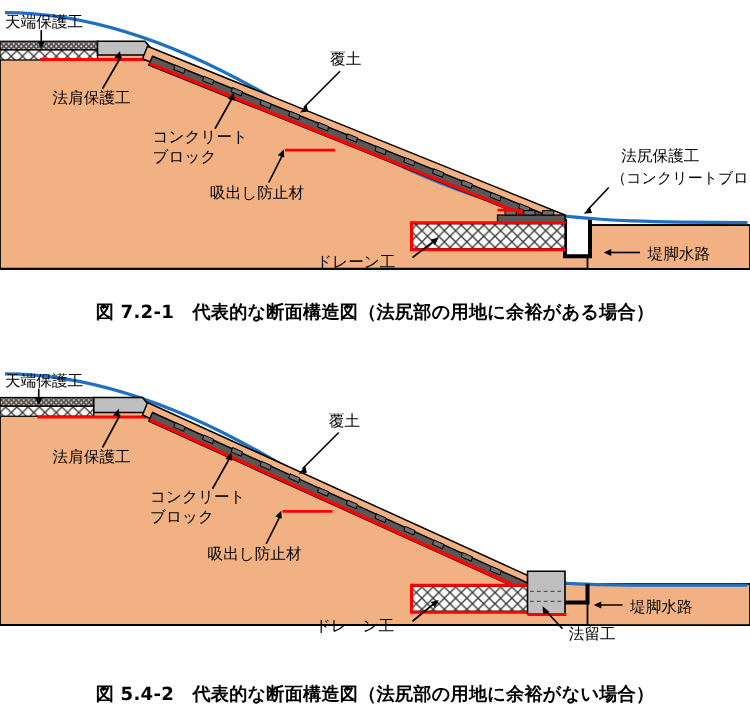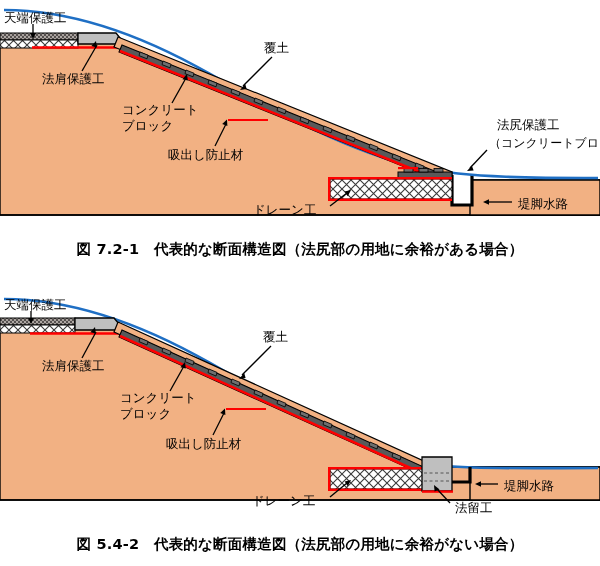--- a/index.html
+++ b/index.html
@@ -26,21 +26,21 @@
     position: absolute;
     width: 600px;
     text-align: center;
     font-size: 14.5px;
     font-weight: bold;
     letter-spacing: 0.2px;
     font-family: "DejaVu Sans", "Liberation Sans", sans-serif;
     white-space: nowrap;
   }
   .cap1 { left: 0; top: 240px; }
-  .cap2 { left: 0; top: 535px; }
+  .cap2 { left: 0; top: 546px; }
   svg { display: block; }
   .lbl {
     font-family: "DejaVu Sans", "Liberation Sans", sans-serif;
     font-size: 12.5px;
     fill: #000;
     dominant-baseline: middle;
   }
   .lbl-sm { font-size: 12px; }
 </style>
 </head>

